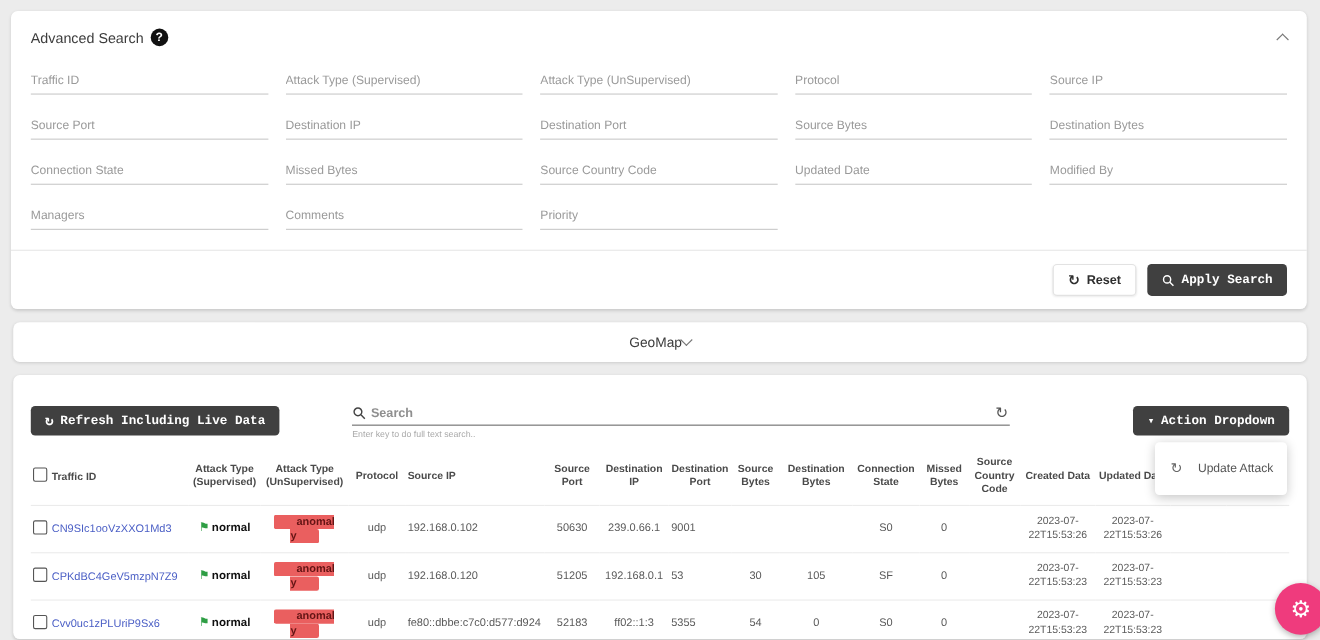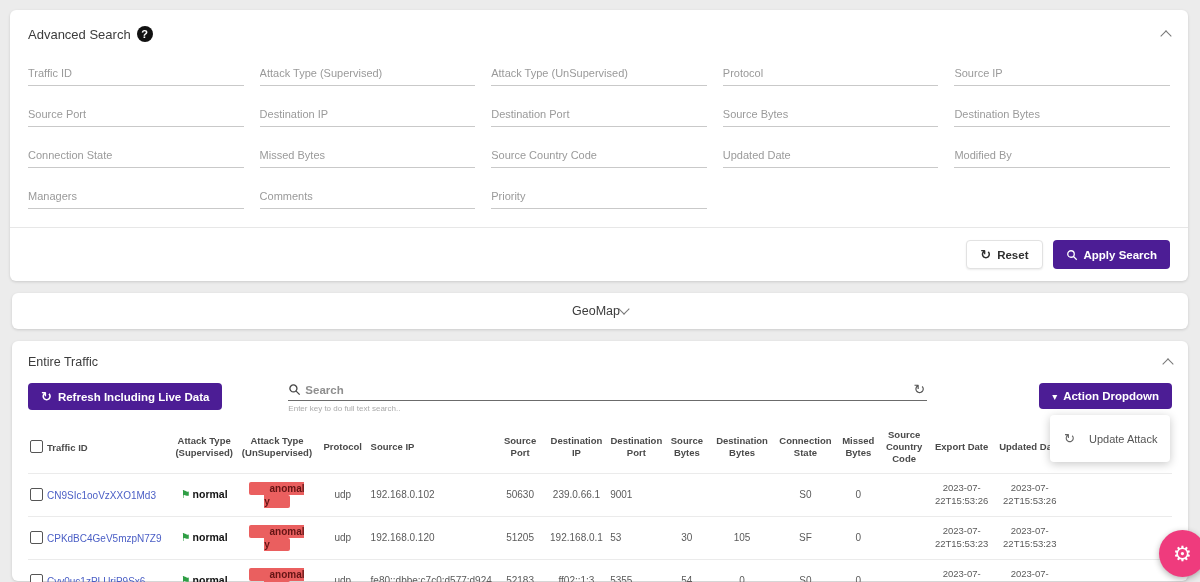--- a/index.html
+++ b/index.html
@@ -22,21 +22,21 @@
   .field input { width:100%; border:none; border-bottom:1px solid #c9c9c9; outline:none;
     font-size:11px; padding:5px 0 6px; color:#444; background:transparent;
     font-family:"Liberation Sans","DejaVu Sans",sans-serif; }
   .field input::placeholder { color:#9a9a9a; }
   .as-footer { border-top:1px solid #e7e7e7; margin:18px -18px 0; padding:12px 18px;
     display:flex; justify-content:flex-end; gap:10px; }
   .btn { display:inline-flex; align-items:center; gap:6px; border-radius:4px; font-size:11.5px;
     font-weight:bold; padding:7px 13px; cursor:pointer; border:none;
     font-family:"Liberation Sans","DejaVu Sans",sans-serif; }
   .btn-outline { background:#fff; color:#2f2f2f; border:1px solid #e2e2e2; box-shadow:0 1px 2px rgba(0,0,0,.08); }
-  .btn-primary { background:#4c1d95; color:#fff; }
+  .btn-primary { background:#404040; color:#fff;font-family:Liberation Mono, monospace; }
   .icon-ch { font-size:13px; line-height:1; }
   
   .geo-card { margin-top:12px; padding:11px 18px; display:flex; align-items:center; justify-content:center; }
   .geo-title { font-size:12.5px; color:#3c3c3c; }
   
   .tr-card { margin-top:12px; padding:14px 16px 0; position:relative; height:240px; }
   .tr-title { font-size:12.5px; color:#3c3c3c; }
   .controls { display:flex; align-items:flex-start; margin-top:14px; }
   .search-wrap { flex:1; margin:0 112px 0 66px; position:relative; }
   .search-line { display:flex; align-items:center; gap:4px; border-bottom:1px solid #6b6b6b; padding-bottom:4px; }
@@ -120,24 +120,20 @@
     </button>
   </div>
 </div>
 
 <div class="card geo-card">
   <span class="geo-title">GeoMap</span>
   <span class="chev down"></span>
 </div>
 
 <div class="card tr-card">
-  <div class="panel-head">
-    <span class="tr-title">Entire Traffic</span>
-    <span class="chev up"></span>
-  </div>
 
   <div class="controls">
     <button class="btn btn-primary">
       <span class="icon-ch">↻</span>
       <span>Refresh Including Live Data</span>
     </button>
 
     <div class="search-wrap">
       <div class="search-line">
         <svg width="13" height="13" viewBox="0 0 24 24">
@@ -192,21 +188,21 @@
         <th>Protocol</th>
         <th class="left">Source IP</th>
         <th>Source Port</th>
         <th>Destination IP</th>
         <th>Destination Port</th>
         <th>Source Bytes</th>
         <th>Destination Bytes</th>
         <th>Connection State</th>
         <th>Missed Bytes</th>
         <th>Source Country Code</th>
-        <th>Export Date</th>
+        <th>Created Data</th>
         <th>Updated Date</th>
         <th>Modified By</th>
         <th>Managers</th>
       </tr>
     </thead>
     <tbody>
       <tr>
         <td class="left"><span class="cbx"></span><span class="id-link">CN9SIc1ooVzXXO1Md3</span></td>
         <td><span class="flag">⚑</span><span class="sup">normal</span></td>
         <td><span class="badge">anomaly</span></td>

